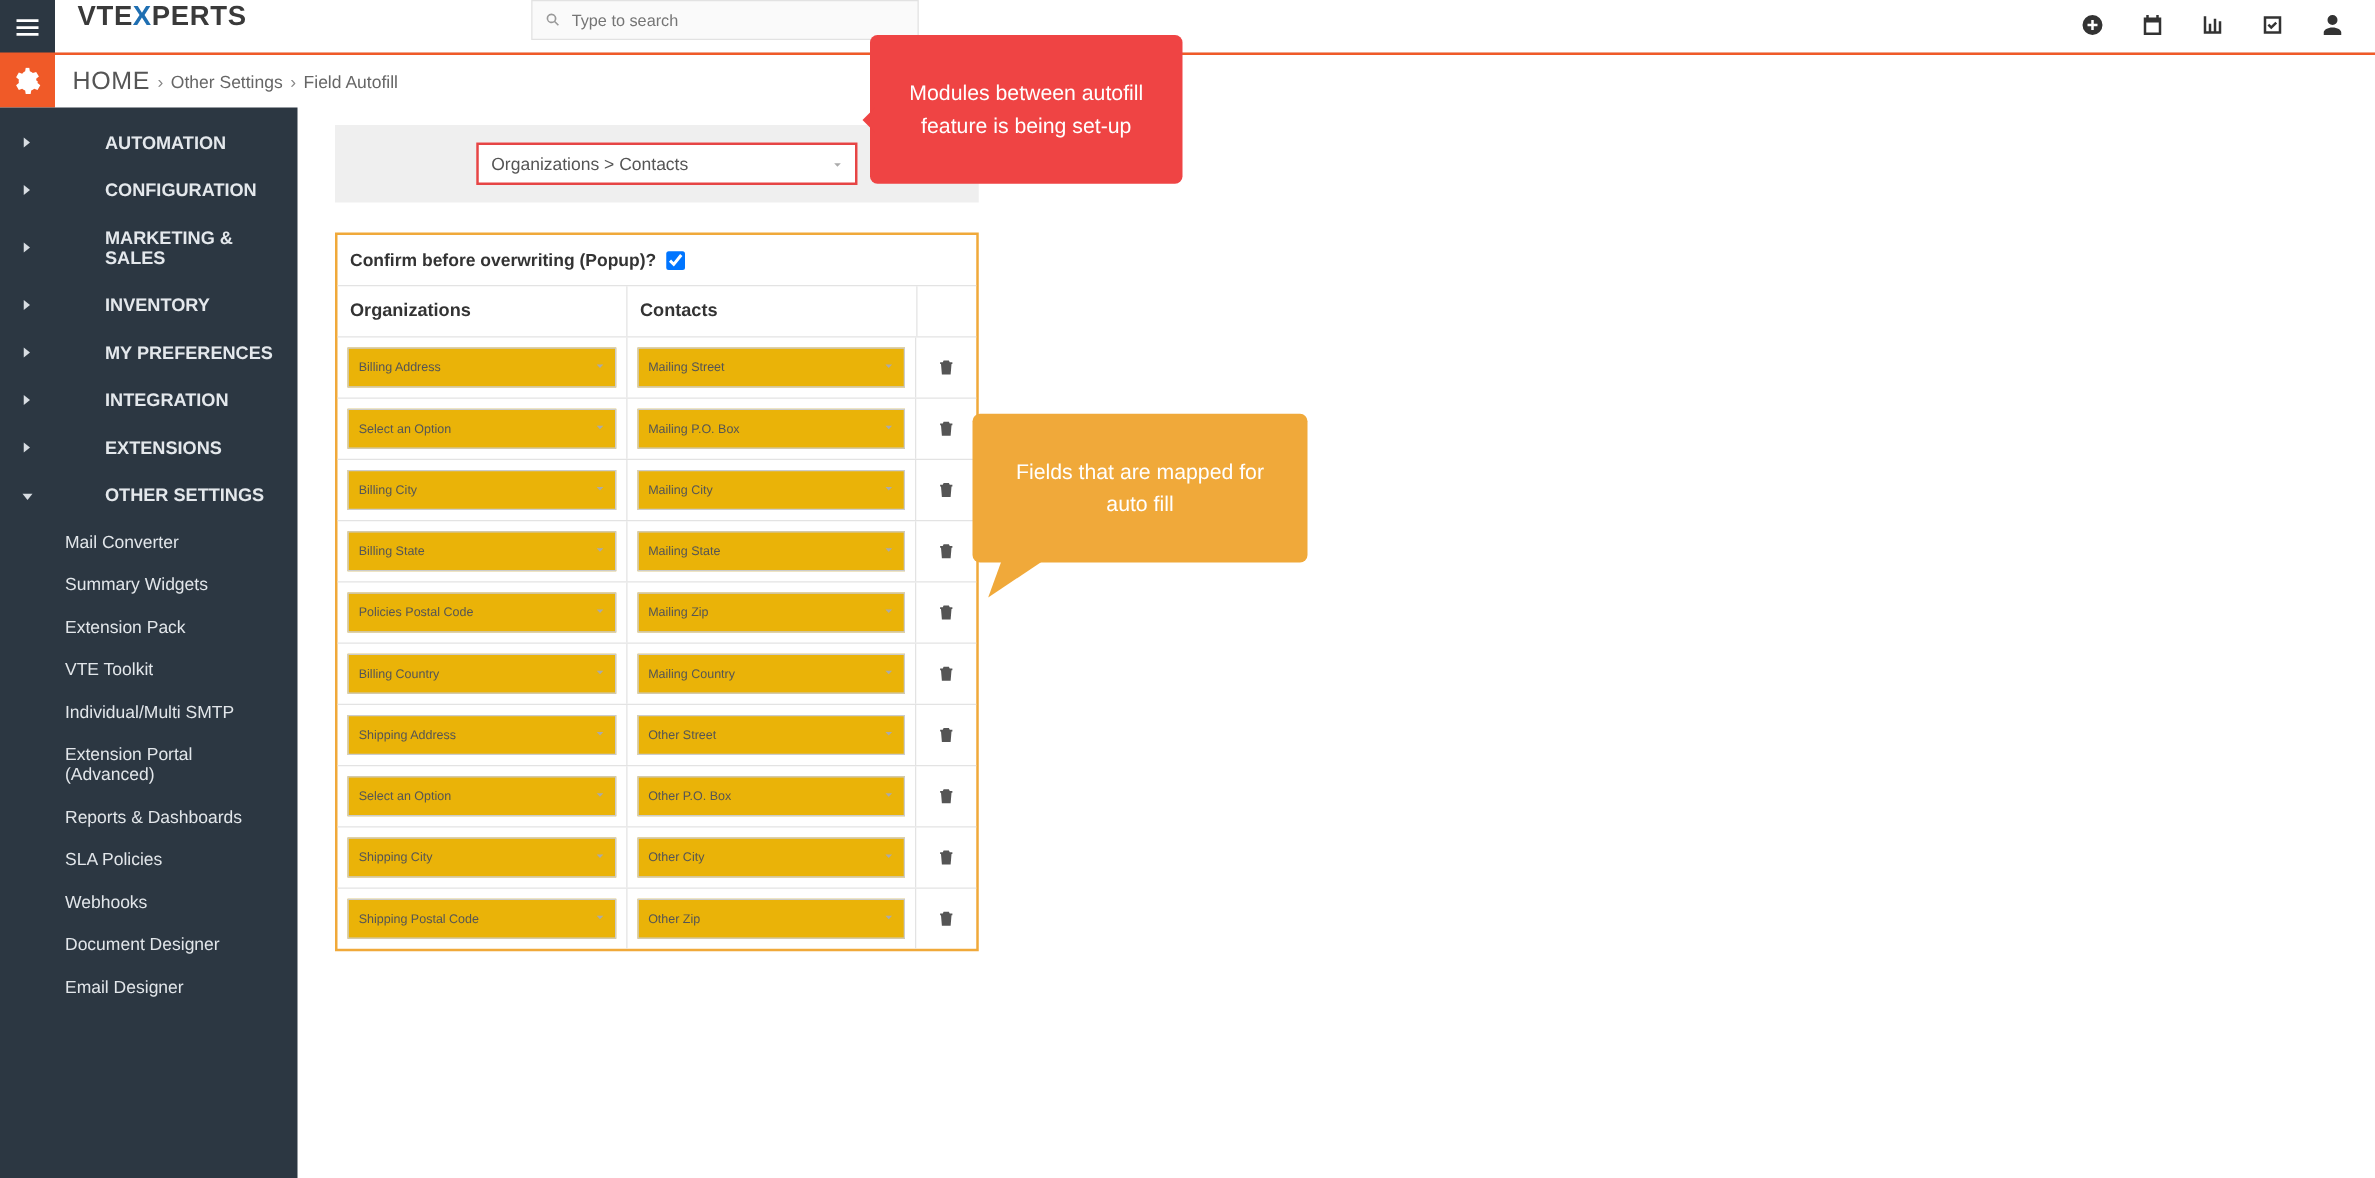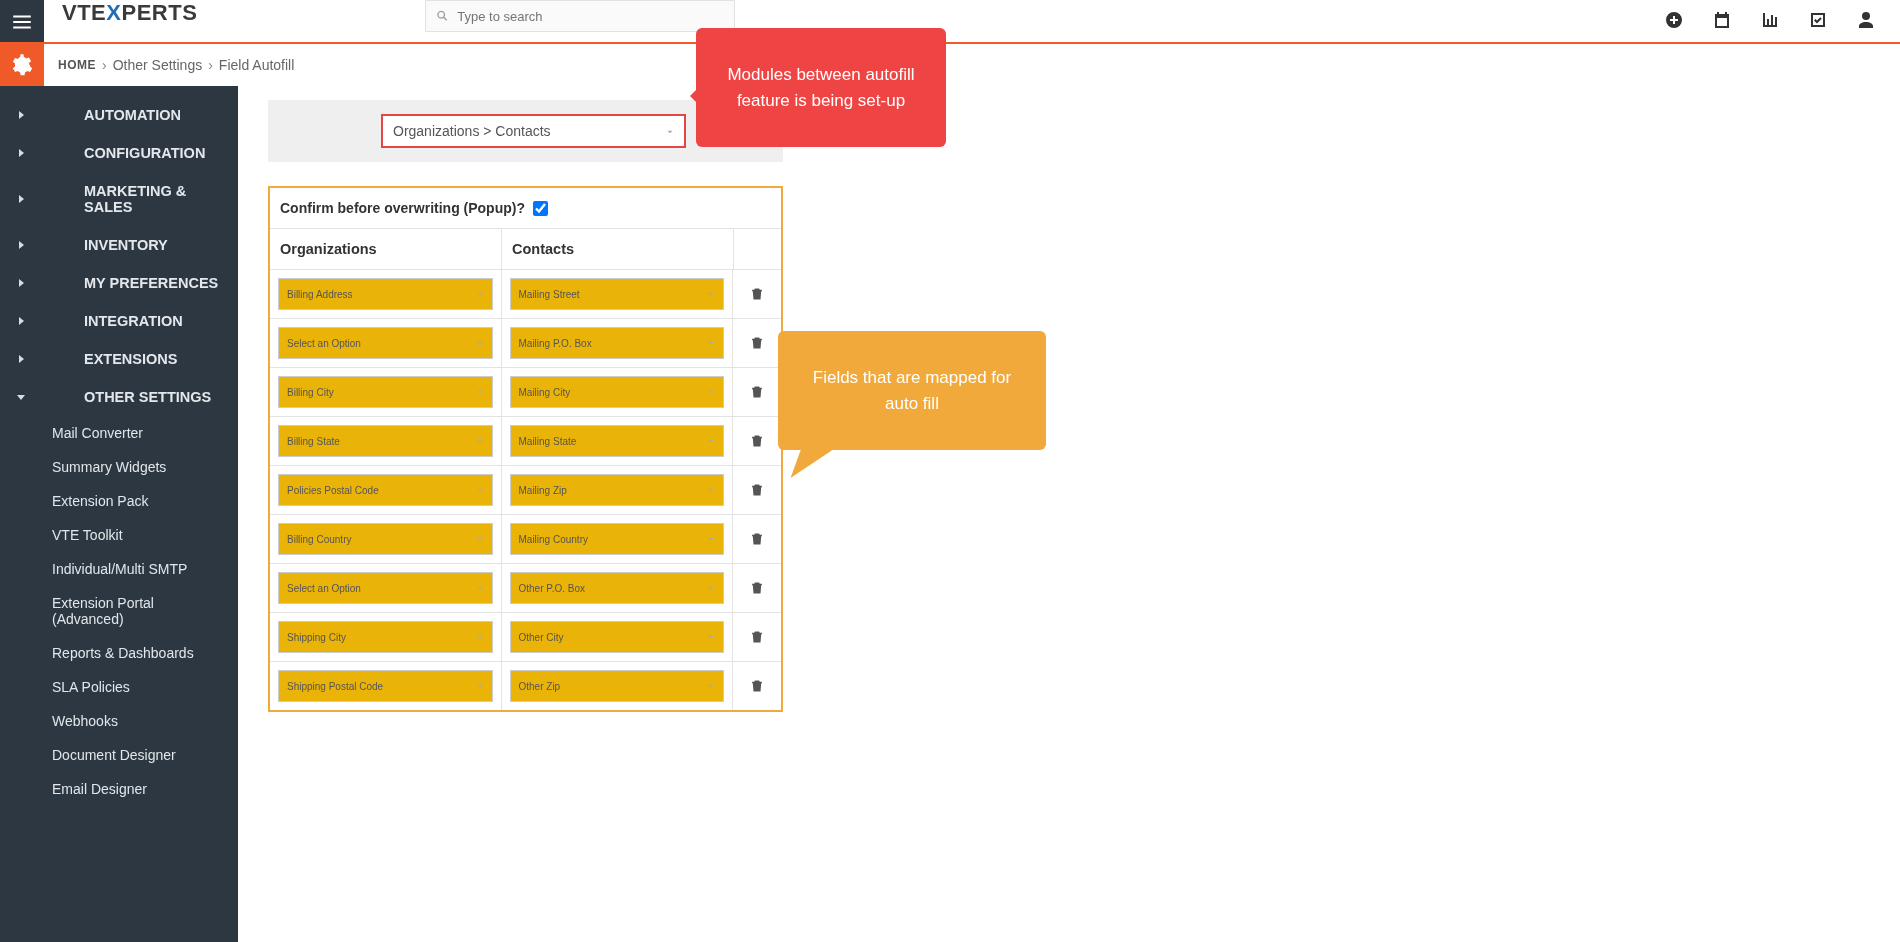--- a/index.html
+++ b/index.html
@@ -18,21 +18,21 @@
 .search-box input { border: none; outline: none; background: transparent; font-size: 13px; color: #666; width: 100%; }
 .header-icons { display: flex; align-items: center; gap: 28px; padding-right: 24px; }
 .header-icons .hi { cursor: pointer; color: #333; }
 .header-icons svg { width: 20px; height: 20px; fill: #333; }
 
 
 .sub-row { display: flex; height: 42px; }
 .gear-block { width: 44px; background: #f05a28; display: flex; align-items: center; justify-content: center; }
 .gear-block svg { width: 22px; height: 22px; fill: #fff; }
 .breadcrumb { flex: 1; display: flex; align-items: center; padding-left: 14px; background: #fff; font-size: 14px; color: #666; }
-.breadcrumb .home { font-weight: 700; color: #555; font-size: 12px; letter-spacing: 0.5px; }
+.breadcrumb .home { font-weight: 400; color: #555; font-size: 20px; letter-spacing: 0.5px; }
 .breadcrumb .sep { margin: 0 6px; color: #888; }
 
 
 .layout { display: flex; }
 .sidebar { width: 238px; background: #2c3742; color: #d8dde2; min-height: 920px; padding-top: 10px; }
 .side-item { display: flex; align-items: center; padding: 11px 16px; cursor: pointer; font-size: 14.5px; font-weight: 600; color: #e4e8ec; gap: 46px; }
 .side-item.expanded .chev { transform: rotate(90deg); }
 .side-item .chev { margin-right: 12px; }
 .side-item .chev svg { width: 10px; height: 10px; fill: #d8dde2; }
 .side-sub { padding: 9px 16px 9px 52px; cursor: pointer; font-size: 14px; color: #e2e6ea; }
@@ -377,20 +377,43 @@
             </div>
             <div class="cell last">
               <svg viewBox="0 0 20 20">
                 <use href="#i-trash"></use>
               </svg>
             </div>
           </div>
           <div class="map-row">
             <div class="cell">
               <div class="dd">
+                <span>Shipping Address</span>
+                <span class="caret"><svg viewBox="0 0 12 12">
+                    <use href="#i-caret"></use>
+                  </svg></span>
+              </div>
+            </div>
+            <div class="cell">
+              <div class="dd">
+                <span>Other Street</span>
+                <span class="caret"><svg viewBox="0 0 12 12">
+                    <use href="#i-caret"></use>
+                  </svg></span>
+              </div>
+            </div>
+            <div class="cell last">
+              <svg viewBox="0 0 20 20">
+                <use href="#i-trash"></use>
+              </svg>
+            </div>
+          </div>
+          <div class="map-row">
+            <div class="cell">
+              <div class="dd">
                 <span>Select an Option</span>
                 <span class="caret"><svg viewBox="0 0 12 12">
                     <use href="#i-caret"></use>
                   </svg></span>
               </div>
             </div>
             <div class="cell">
               <div class="dd">
                 <span>Other P.O. Box</span>
                 <span class="caret"><svg viewBox="0 0 12 12">

